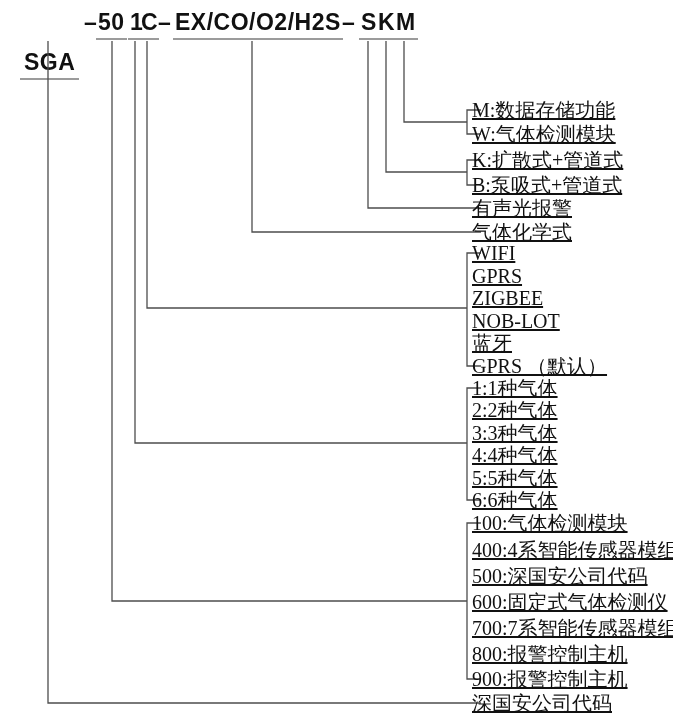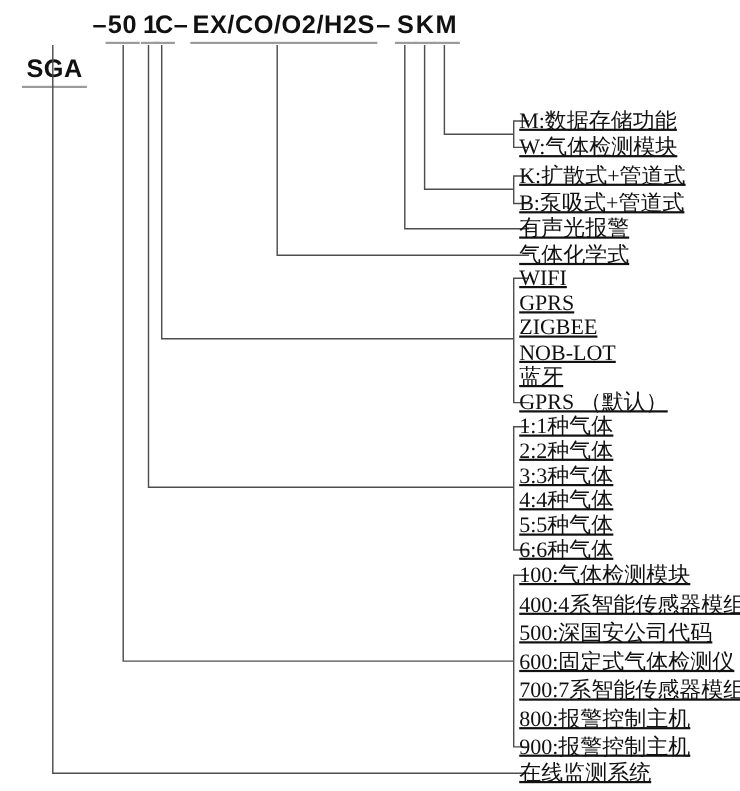--- a/index.html
+++ b/index.html
@@ -108,16 +108,16 @@
     <div class="lbl" style="top:489px">6:6种气体</div>
 
     <div class="lbl" style="top:512px">100:气体检测模块</div>
     <div class="lbl" style="top:539px">400:4系智能传感器模组</div>
     <div class="lbl" style="top:565px">500:深国安公司代码</div>
     <div class="lbl" style="top:591px">600:固定式气体检测仪</div>
     <div class="lbl" style="top:617px">700:7系智能传感器模组</div>
     <div class="lbl" style="top:643px">800:报警控制主机</div>
     <div class="lbl" style="top:668px">900:报警控制主机</div>
 
-    <div class="lbl" style="top:692px">在线监测系统</div>
+    <div class="lbl" style="top:692px">深国安公司代码</div>
   </div>
 
 </div>
 
 </body></html>

